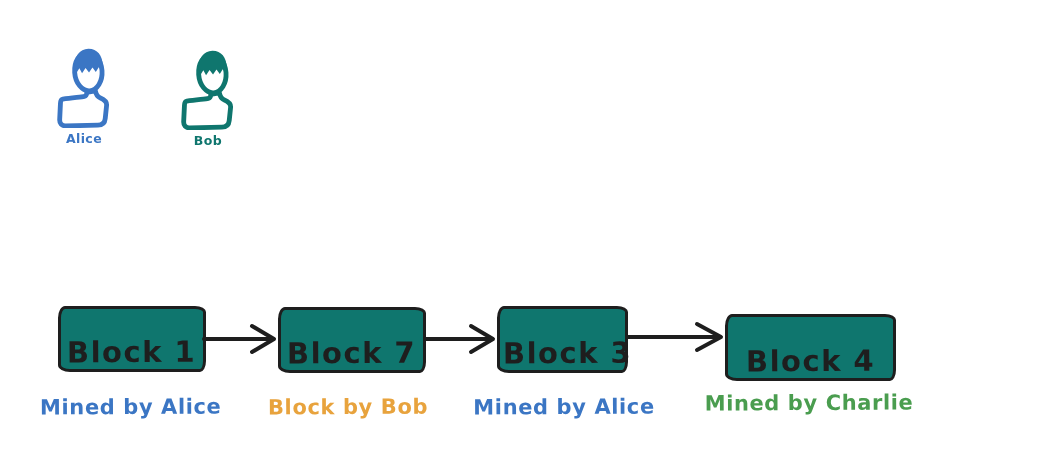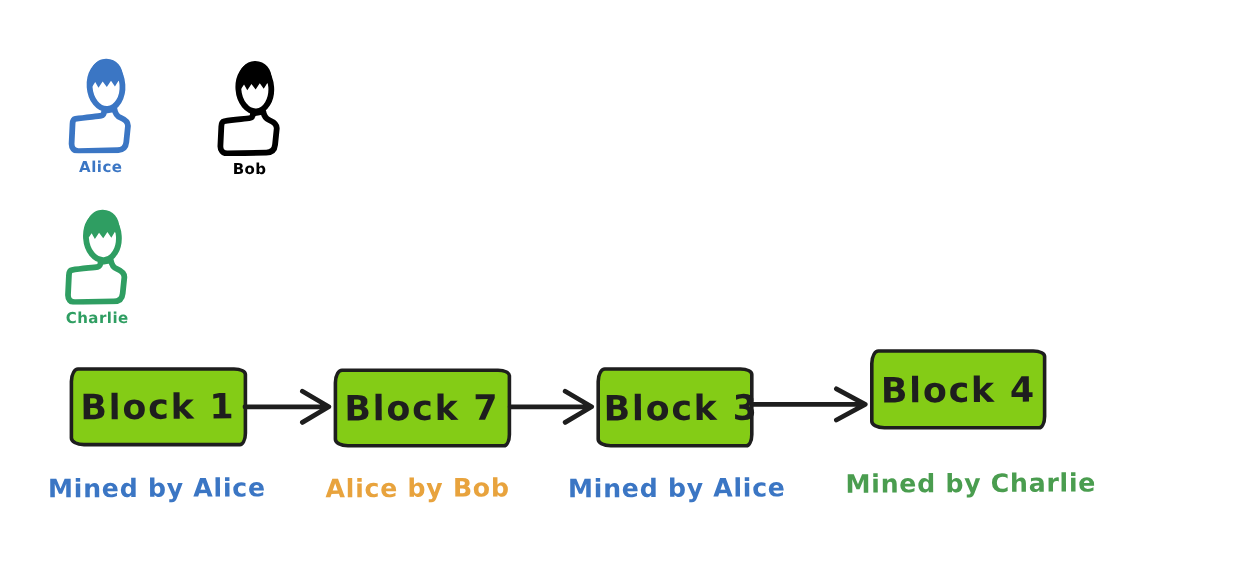--- a/index.html
+++ b/index.html
@@ -35,23 +35,23 @@
     font-size: 12.5px;
     font-weight: 700;
     letter-spacing: 0.4px;
     white-space: nowrap;
   }
   
   .block {
     position: absolute;
     box-sizing: border-box;
     border: 3.5px solid #1e1e1e;
-    background: #84cc16;
+    background: #0f766e;
     display: flex;
-    align-items: center;
+    align-items: flex-end;
     justify-content: center;
     border-radius: 7px 11px 6px 12px / 12px 6px 11px 7px;
   }
   .block-label {
     font-size: 29px;
     font-weight: 600;
     letter-spacing: 1.5px;
     color: #1e1e1e;
     white-space: nowrap;
     transform: rotate(-0.4deg);
@@ -103,33 +103,27 @@
 
 <div class="canvas">
 
   <figure class="avatar" style="left: 42px; top: 45px; color: rgb(59, 118, 196);">
     <svg class="person" viewBox="0 0 64 86">
         <use href="#person-symbol"></use>
       </svg>
     <figcaption class="avatar-name">Alice</figcaption>
   </figure>
 
-  <figure class="avatar" style="left: 166px; top: 47px; color: #000000;">
+  <figure class="avatar" style="left: 166px; top: 47px; color: #0f766e;">
     <svg class="person" viewBox="0 0 64 86">
         <use href="#person-symbol"></use>
       </svg>
     <figcaption class="avatar-name">Bob</figcaption>
   </figure>
 
-  <figure class="avatar" style="left: 39px; top: 171px; color: rgb(47, 158, 98);">
-    <svg class="person" viewBox="0 0 64 86">
-        <use href="#person-symbol"></use>
-      </svg>
-    <figcaption class="avatar-name">Charlie</figcaption>
-  </figure>
 
 
   <div class="block" style="left:58px; top:306px; width:148px; height:66px;">
     <span class="block-label">Block 1</span>
   </div>
 
   <svg class="arrow" style="left:202px; top:321px;" width="78" height="36" viewBox="0 0 78 36">
     <path d="M2 18 L70 18 M50 5 L72 18 L50 31"></path>
   </svg>
 
@@ -142,25 +136,25 @@
   </svg>
 
   <div class="block" style="left:497px; top:306px; width:131px; height:67px;padding-left:10px;">
     <span class="block-label">Block 3</span>
   </div>
 
   <svg class="arrow" style="left:625px; top:319px;" width="102" height="36" viewBox="0 0 102 36">
     <path d="M2 18 L94 18 M72 5 L96 18 L72 31"></path>
   </svg>
 
-  <div class="block" style="left:725px; top:291px; width:147px; height:67px;">
+  <div class="block" style="left:725px; top:314px; width:171px; height:67px;">
     <span class="block-label">Block 4</span>
   </div>
 
   <div class="miner-caption" style="left: 40px; top: 395px; width: 180px; color: rgb(59, 118, 196);">Mined by Alice</div>
 
-  <div class="miner-caption" style="left: 258px; top: 395px; width: 180px; color: rgb(232, 163, 61);">Alice by Bob</div>
+  <div class="miner-caption" style="left: 258px; top: 395px; width: 180px; color: rgb(232, 163, 61);">Block by Bob</div>
 
   <div class="miner-caption" style="left: 472px; top: 395px; width: 184px; color: rgb(59, 118, 196);">Mined by Alice</div>
 
   <div class="miner-caption" style="left: 699px; top: 391px; width: 220px; color: rgb(74, 157, 79);">Mined by Charlie</div>
 
 </div>
 
 </body></html>

